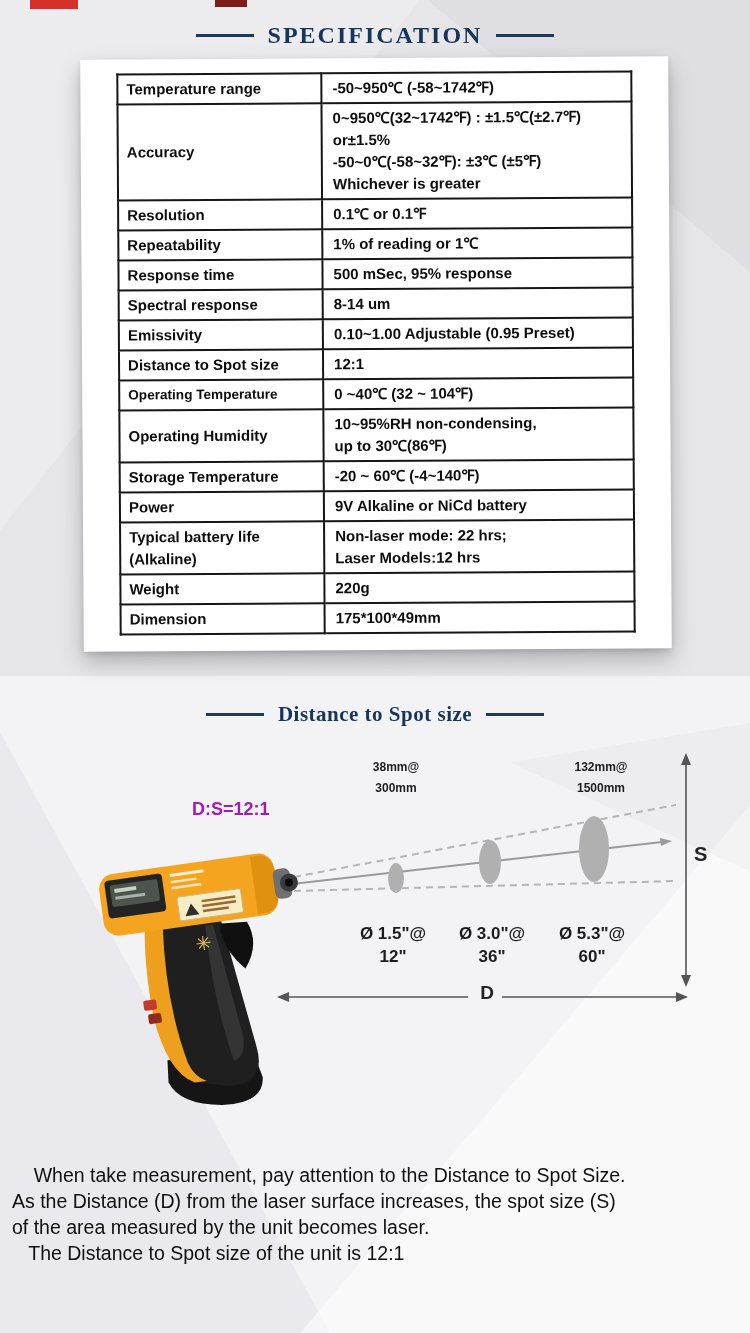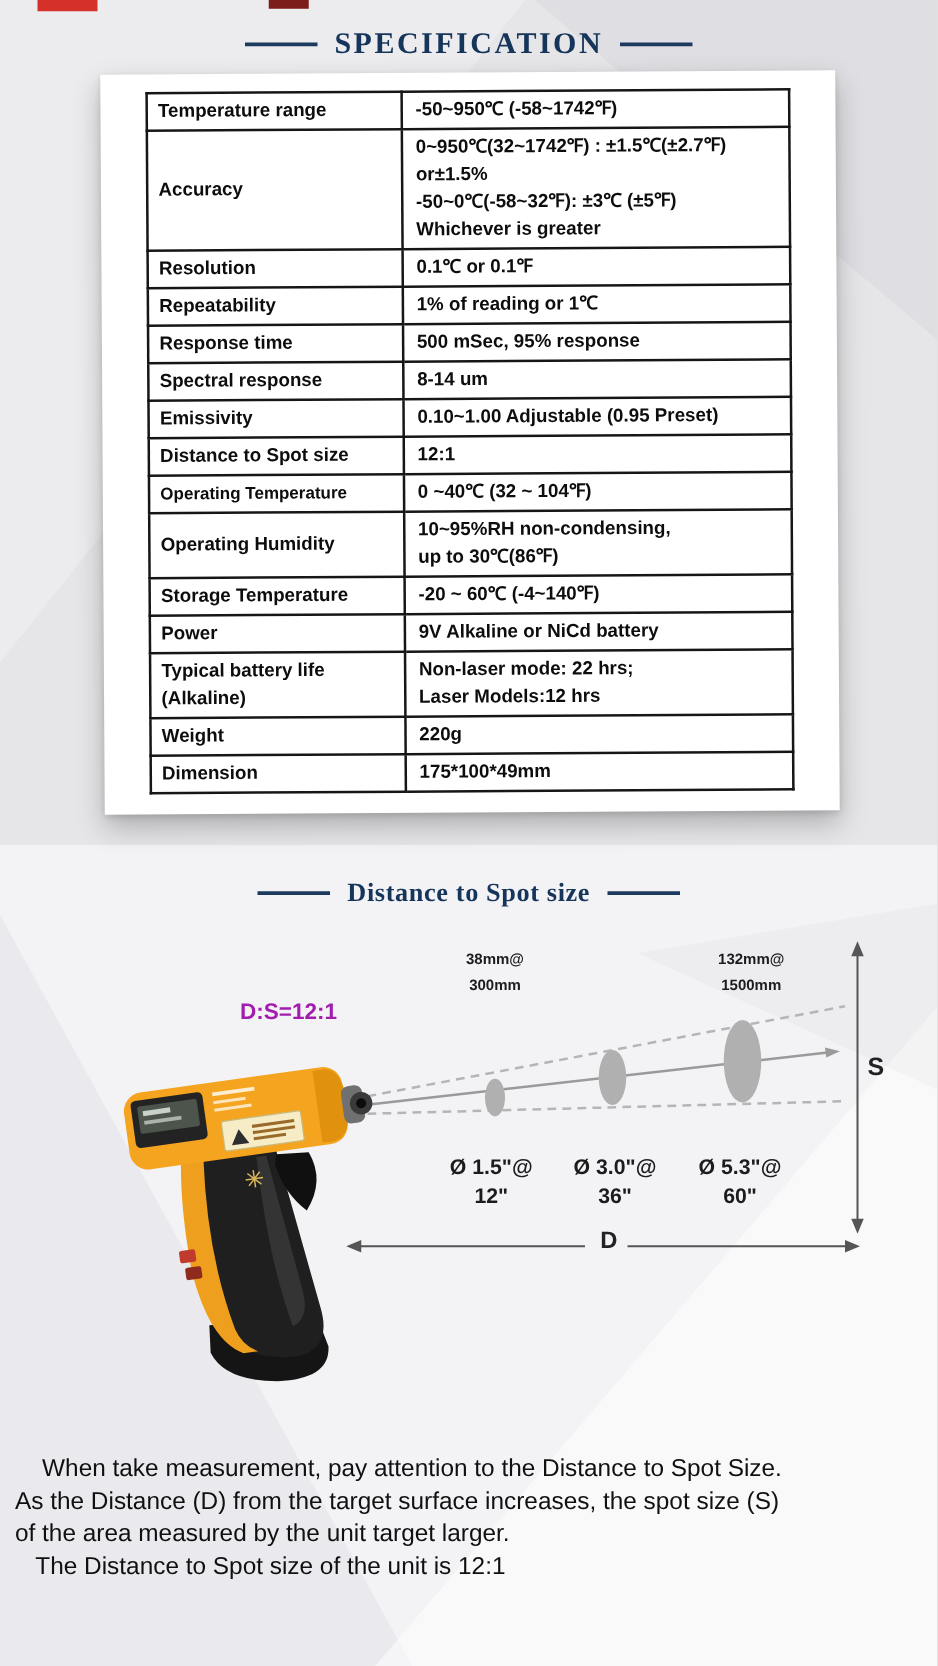--- a/index.html
+++ b/index.html
@@ -232,18 +232,18 @@
         <line x1="103" y1="130" x2="113" y2="140"></line>
         <line x1="103" y1="140" x2="113" y2="130"></line>
       </g>
 
       <path d="M128 118 L154 120 Q164 144 146 166 Q130 150 126 126 Z" fill="#101010"></path>
     </g>
   </svg>
 
   <div class="footer">
     <div class="ft-line">    When take measurement, pay attention to the Distance to Spot Size.</div>
-    <div class="ft-line">As the Distance (D) from the target surface increases, the spot size (S)</div>
-    <div class="ft-line">of the area measured by the unit target larger.</div>
+    <div class="ft-line">As the Distance (D) from the laser surface increases, the spot size (S)</div>
+    <div class="ft-line">of the area measured by the unit becomes laser.</div>
     <div class="ft-line">   The Distance to Spot size of the unit is 12:1</div>
   </div>
 
 </div>
 
 </body></html>

